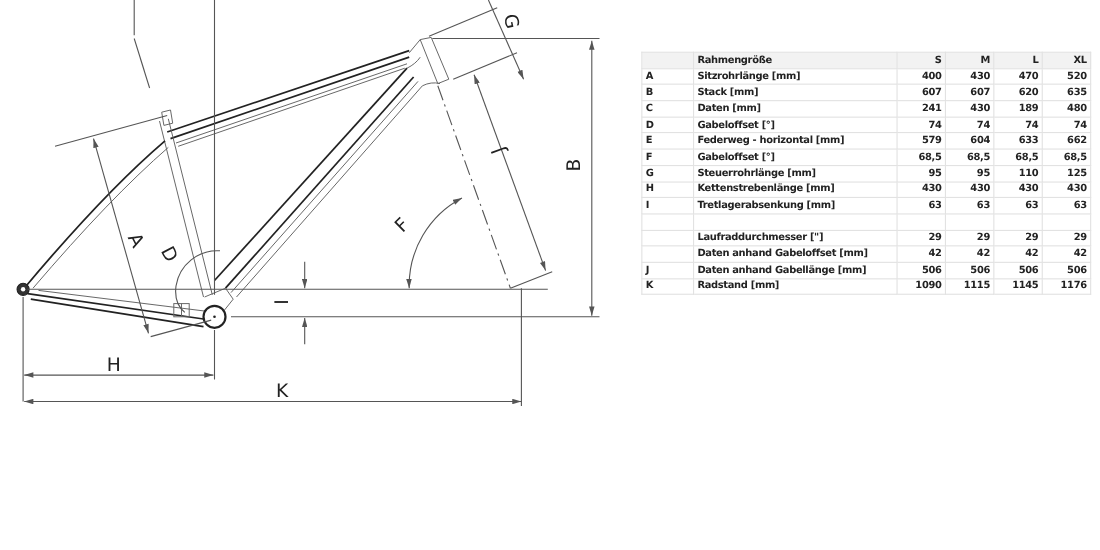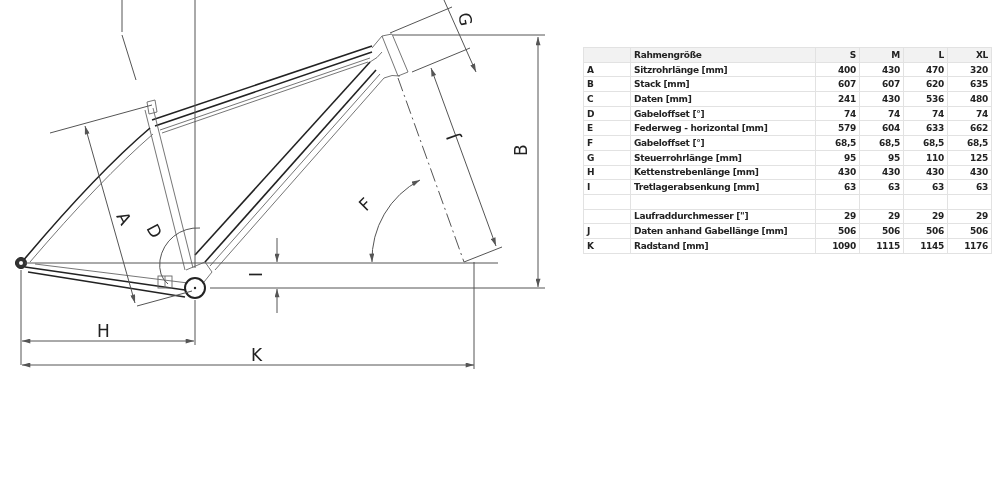--- a/index.html
+++ b/index.html
@@ -165,36 +165,36 @@
         <td class="val">M</td>
         <td class="val">L</td>
         <td class="val">XL</td>
       </tr>
       <tr>
         <td class="code">A</td>
         <td class="name">Sitzrohrlänge [mm]</td>
         <td class="val">400</td>
         <td class="val">430</td>
         <td class="val">470</td>
-        <td class="val">320</td>
+        <td class="val">520</td>
       </tr>
       <tr>
         <td class="code">B</td>
         <td class="name">Stack [mm]</td>
         <td class="val">607</td>
         <td class="val">607</td>
         <td class="val">620</td>
         <td class="val">635</td>
       </tr>
       <tr>
         <td class="code">C</td>
         <td class="name">Daten [mm]</td>
         <td class="val">241</td>
         <td class="val">430</td>
-        <td class="val">536</td>
+        <td class="val">189</td>
         <td class="val">480</td>
       </tr>
       <tr>
         <td class="code">D</td>
         <td class="name">Gabeloffset [°]</td>
         <td class="val">74</td>
         <td class="val">74</td>
         <td class="val">74</td>
         <td class="val">74</td>
       </tr>
@@ -248,20 +248,28 @@
       </tr>
       <tr>
         <td class="code"></td>
         <td class="name">Laufraddurchmesser ["]</td>
         <td class="val">29</td>
         <td class="val">29</td>
         <td class="val">29</td>
         <td class="val">29</td>
       </tr>
       <tr>
+        <td class="code"></td>
+        <td class="name">Daten anhand Gabeloffset [mm]</td>
+        <td class="val">42</td>
+        <td class="val">42</td>
+        <td class="val">42</td>
+        <td class="val">42</td>
+      </tr>
+      <tr>
         <td class="code">J</td>
         <td class="name">Daten anhand Gabellänge [mm]</td>
         <td class="val">506</td>
         <td class="val">506</td>
         <td class="val">506</td>
         <td class="val">506</td>
       </tr>
       <tr>
         <td class="code">K</td>
         <td class="name">Radstand [mm]</td>

